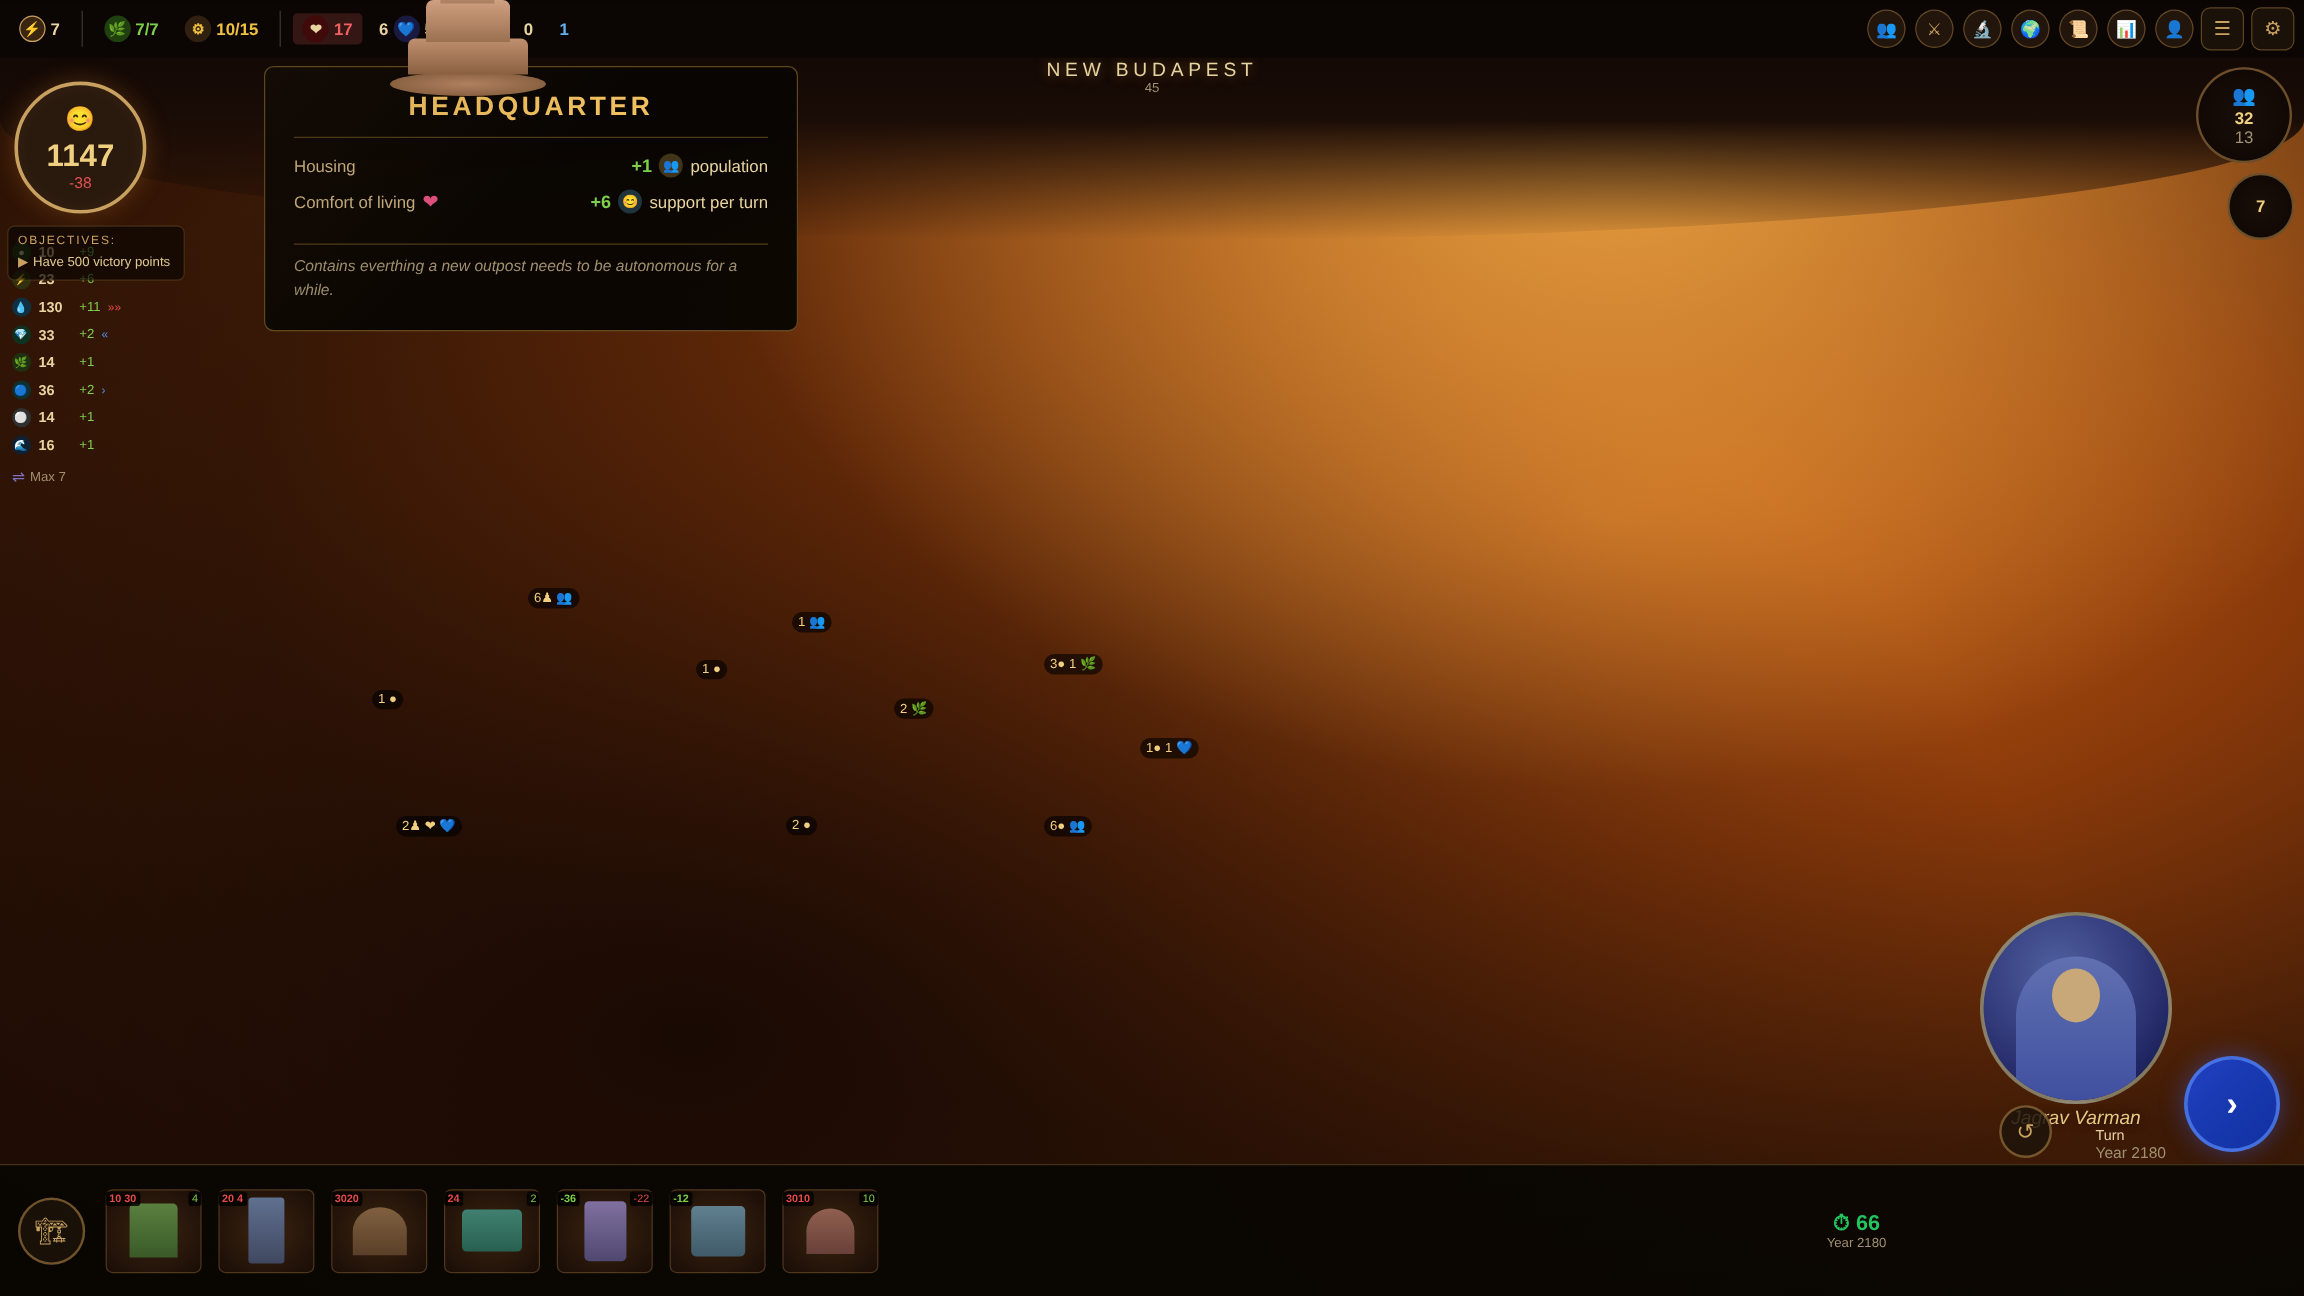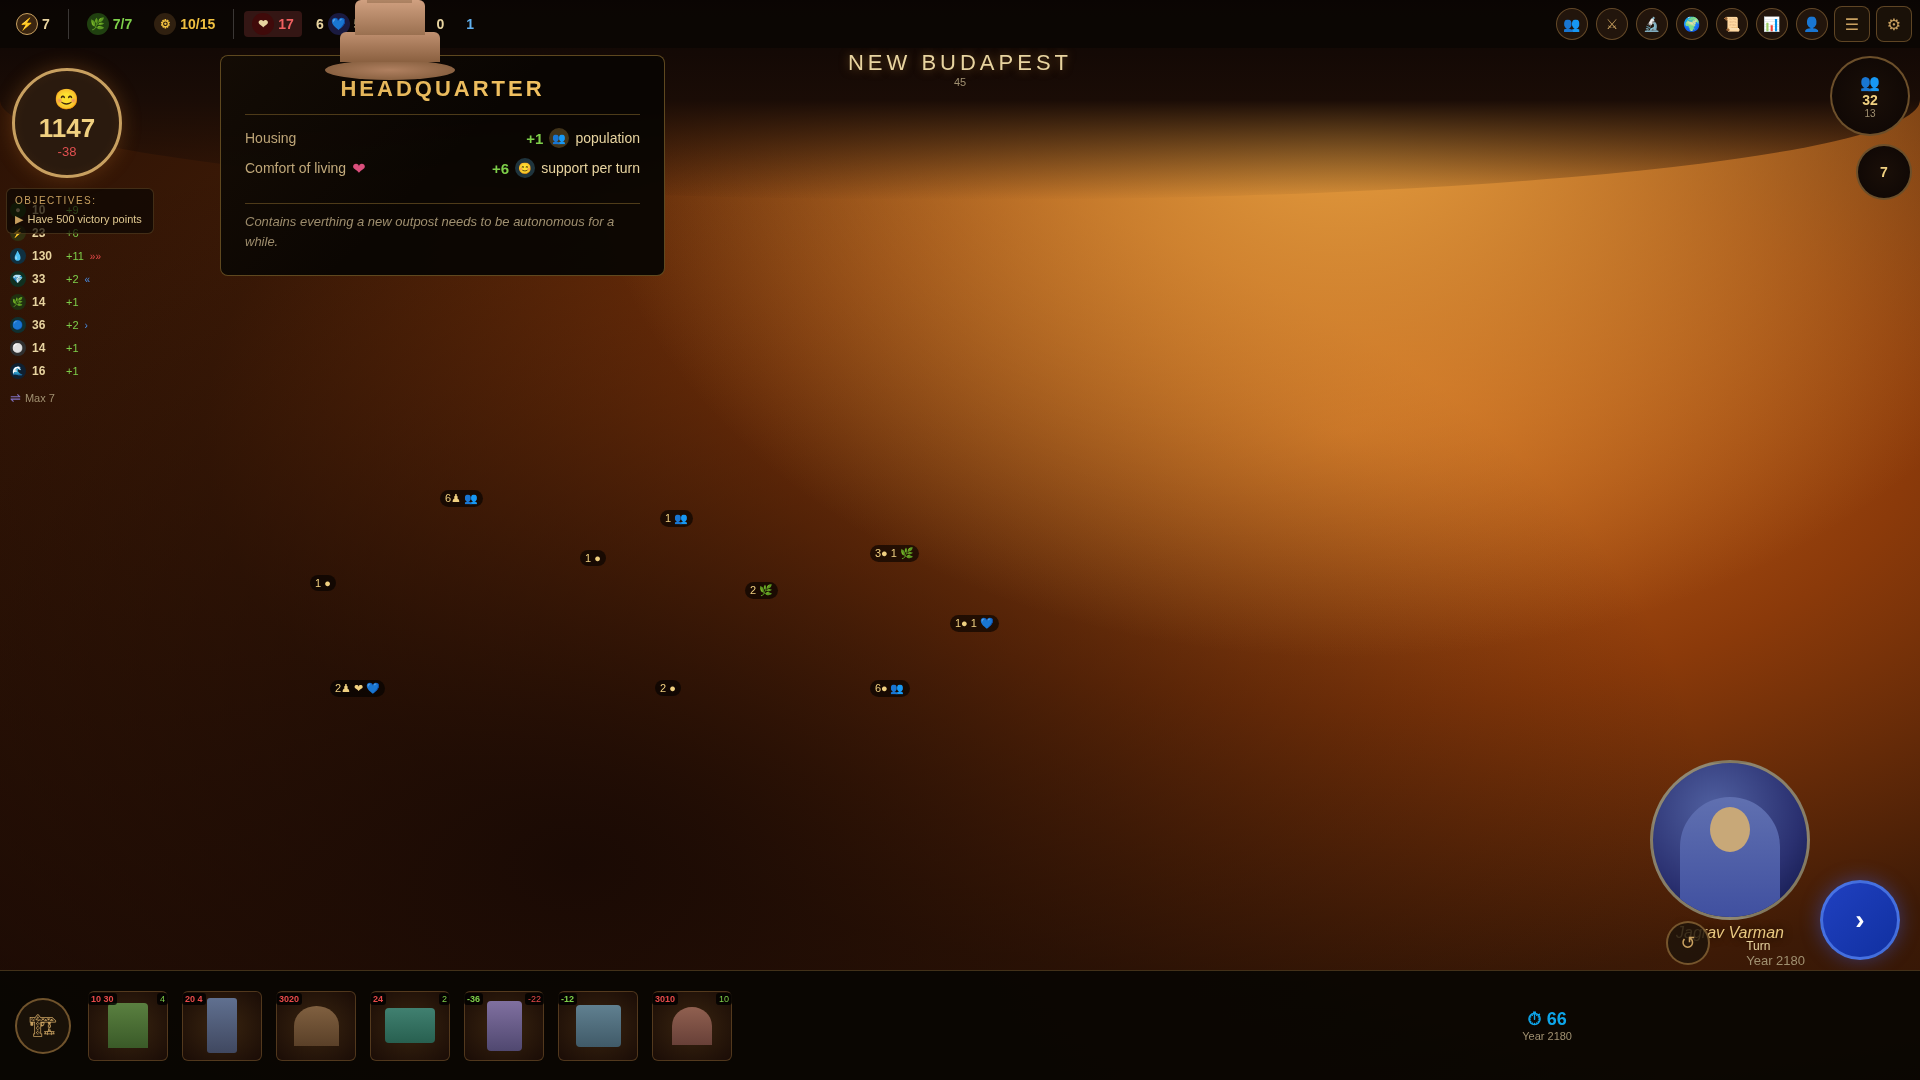--- a/index.html
+++ b/index.html
@@ -291,21 +291,21 @@
       position: absolute;
       top: 50px;
       left: 50%;
       transform: translateX(-50%);
       text-align: center;
       z-index: 80;
     }
 
     #city-name {
       color: #e8d4a0;
-      font-size: 22px;
+      font-size: 16px;
       letter-spacing: 4px;
       text-shadow: 0 0 10px rgba(200,140,60,0.5);
     }
 
     #city-pop {
       color: #a09070;
       font-size: 11px;
       text-align: center;
     }
 
@@ -747,21 +747,21 @@
   <div id="city-name">NEW BUDAPEST</div>
   <div id="city-pop">45</div>
 </div>
 
 <div id="right-panel">
 
   <div style="display:flex; flex-direction:column; align-items:center;">
     <div class="right-resource-circle">
       <div style="font-size:16px;">👥</div>
       <div class="rrc-num">32</div>
-      <div style="font-size:10px; color:#a09070;text-align:center;">13</div>
+      <div style="font-size:14px; color:#a09070;text-align:center;">13</div>
     </div>
   </div>
   <div class="right-resource-circle" style="width:56px; height:56px; margin-left:auto;">
     <div class="rrc-num">7</div>
   </div>
 </div>
 
 <div id="char-portrait">
   <div class="char-circle">
     <div class="char-body">
@@ -840,21 +840,21 @@
 
   <div class="bottom-build-item">
     <div class="build-cost-badge">3010</div>
     <div class="build-img">
       <div class="b-shape-7"></div>
     </div>
     <div class="build-turns-badge">10</div>
   </div>
 
   <div style="margin-left:auto; display:flex; flex-direction:column; align-items:center; justify-content:center; color:#e8d4a0; padding-right:340px;">
-    <div style="font-size:18px; font-weight:bold; color:#0ea5e9;">⏱ <span>66</span></div>
+    <div style="font-size:18px; font-weight:bold; color:#22c55e;">⏱ <span>66</span></div>
     <div style="font-size:11px; color:#a09070;">Year 2180</div>
   </div>
 </div>
 
 <div class="map-label" style="left:440px; top:490px;">6♟ 👥</div>
 <div class="map-label" style="left:660px; top:510px;">1 👥</div>
 <div class="map-label" style="left:580px; top:550px;">1 ●</div>
 <div class="map-label" style="left:870px; top:545px;">3● 1 🌿</div>
 <div class="map-label" style="left:330px; top:680px;">2♟ ❤ 💙</div>
 <div class="map-label" style="left:655px; top:680px;">2 ●</div>

